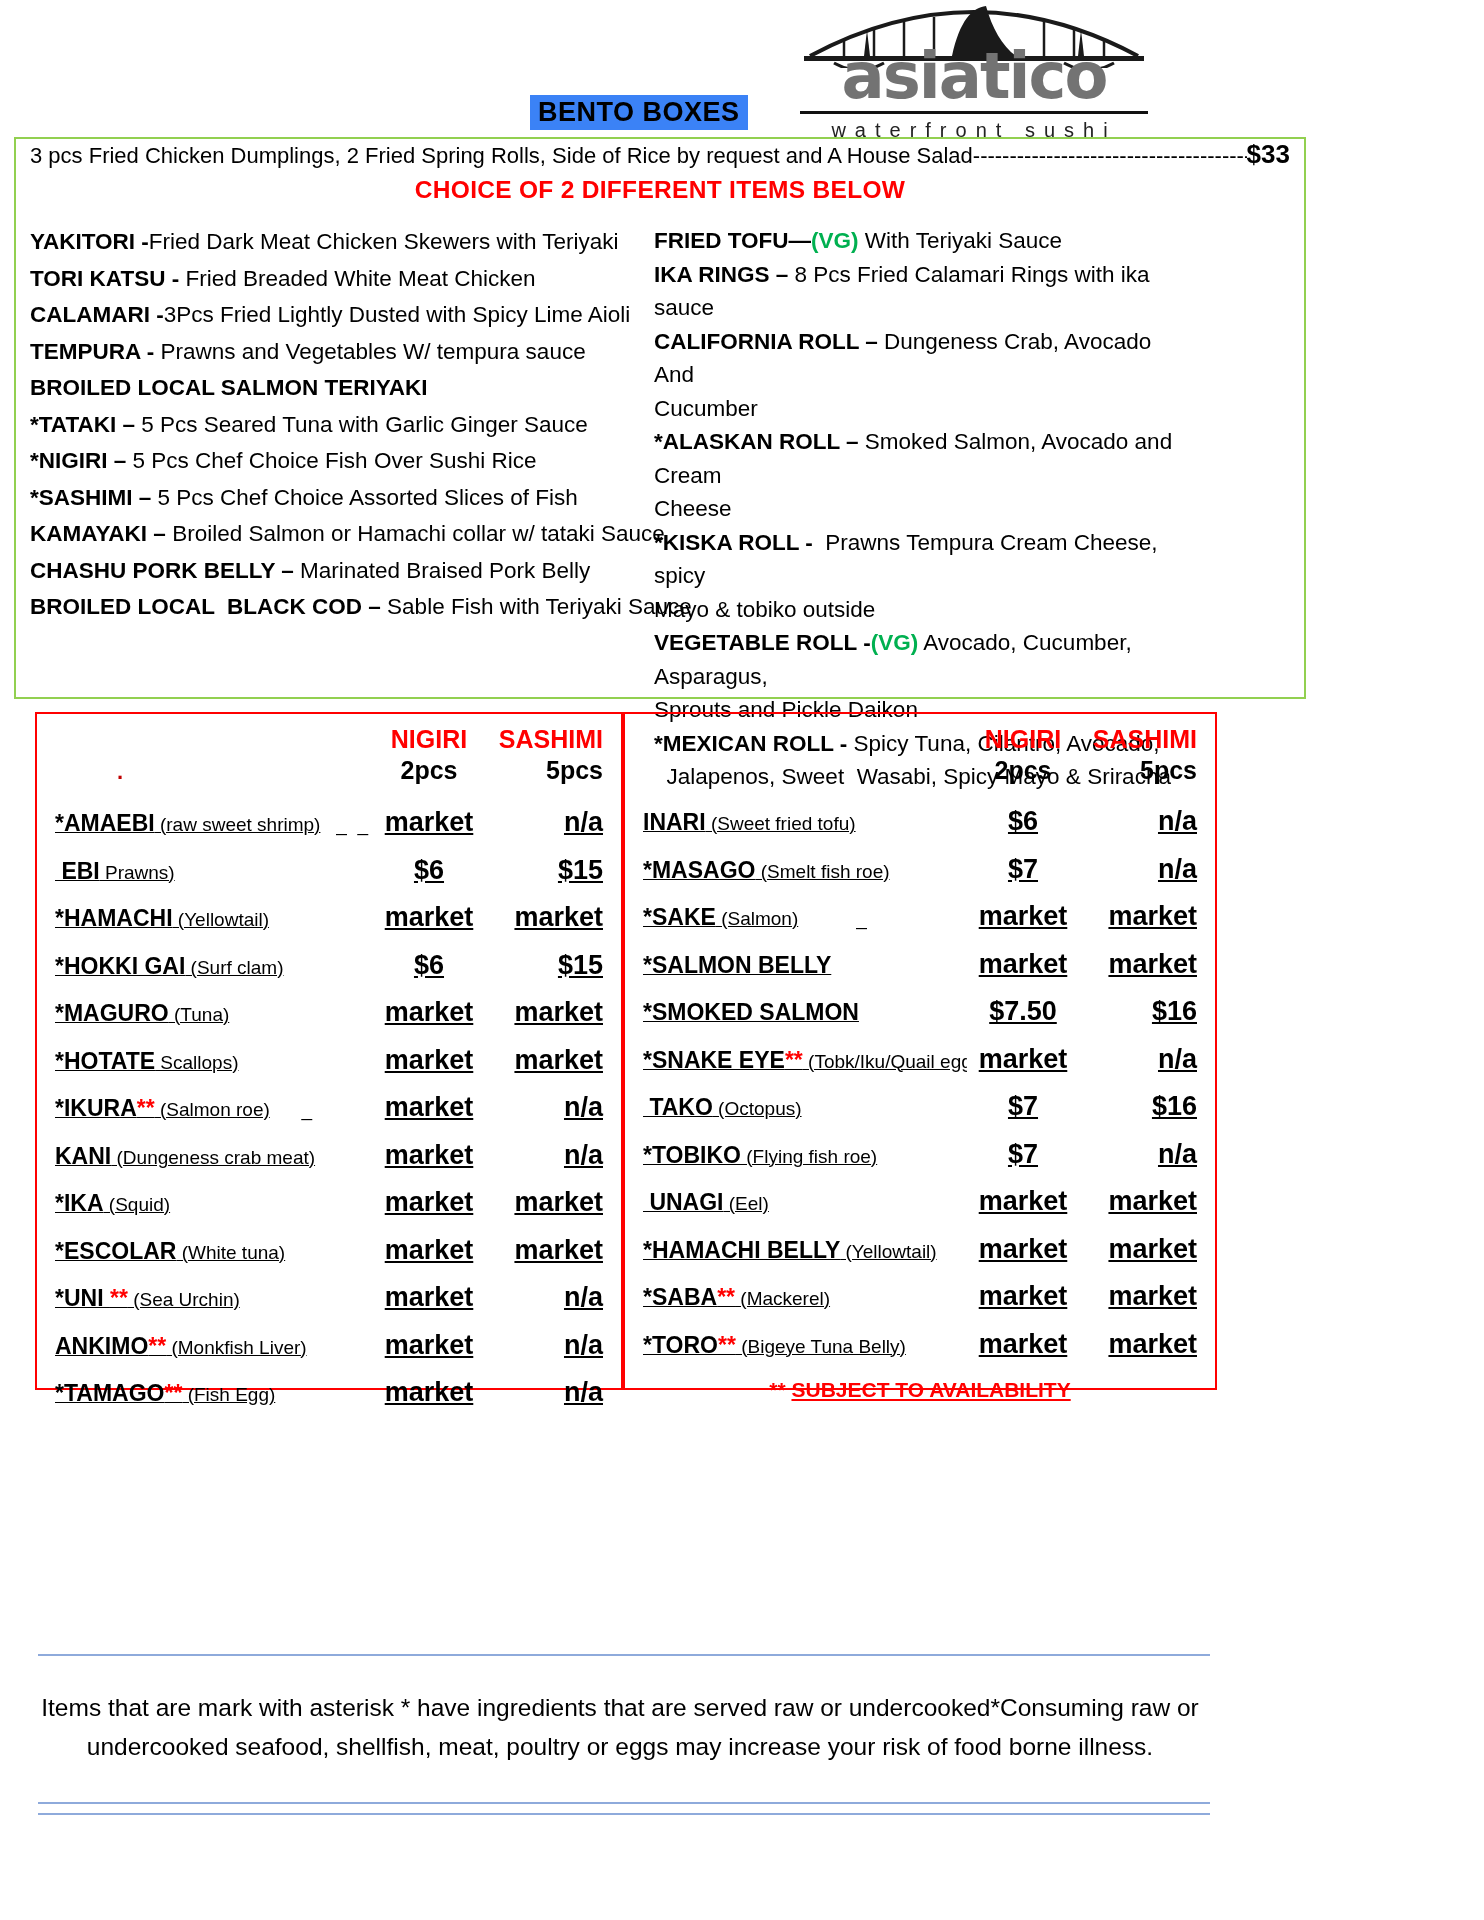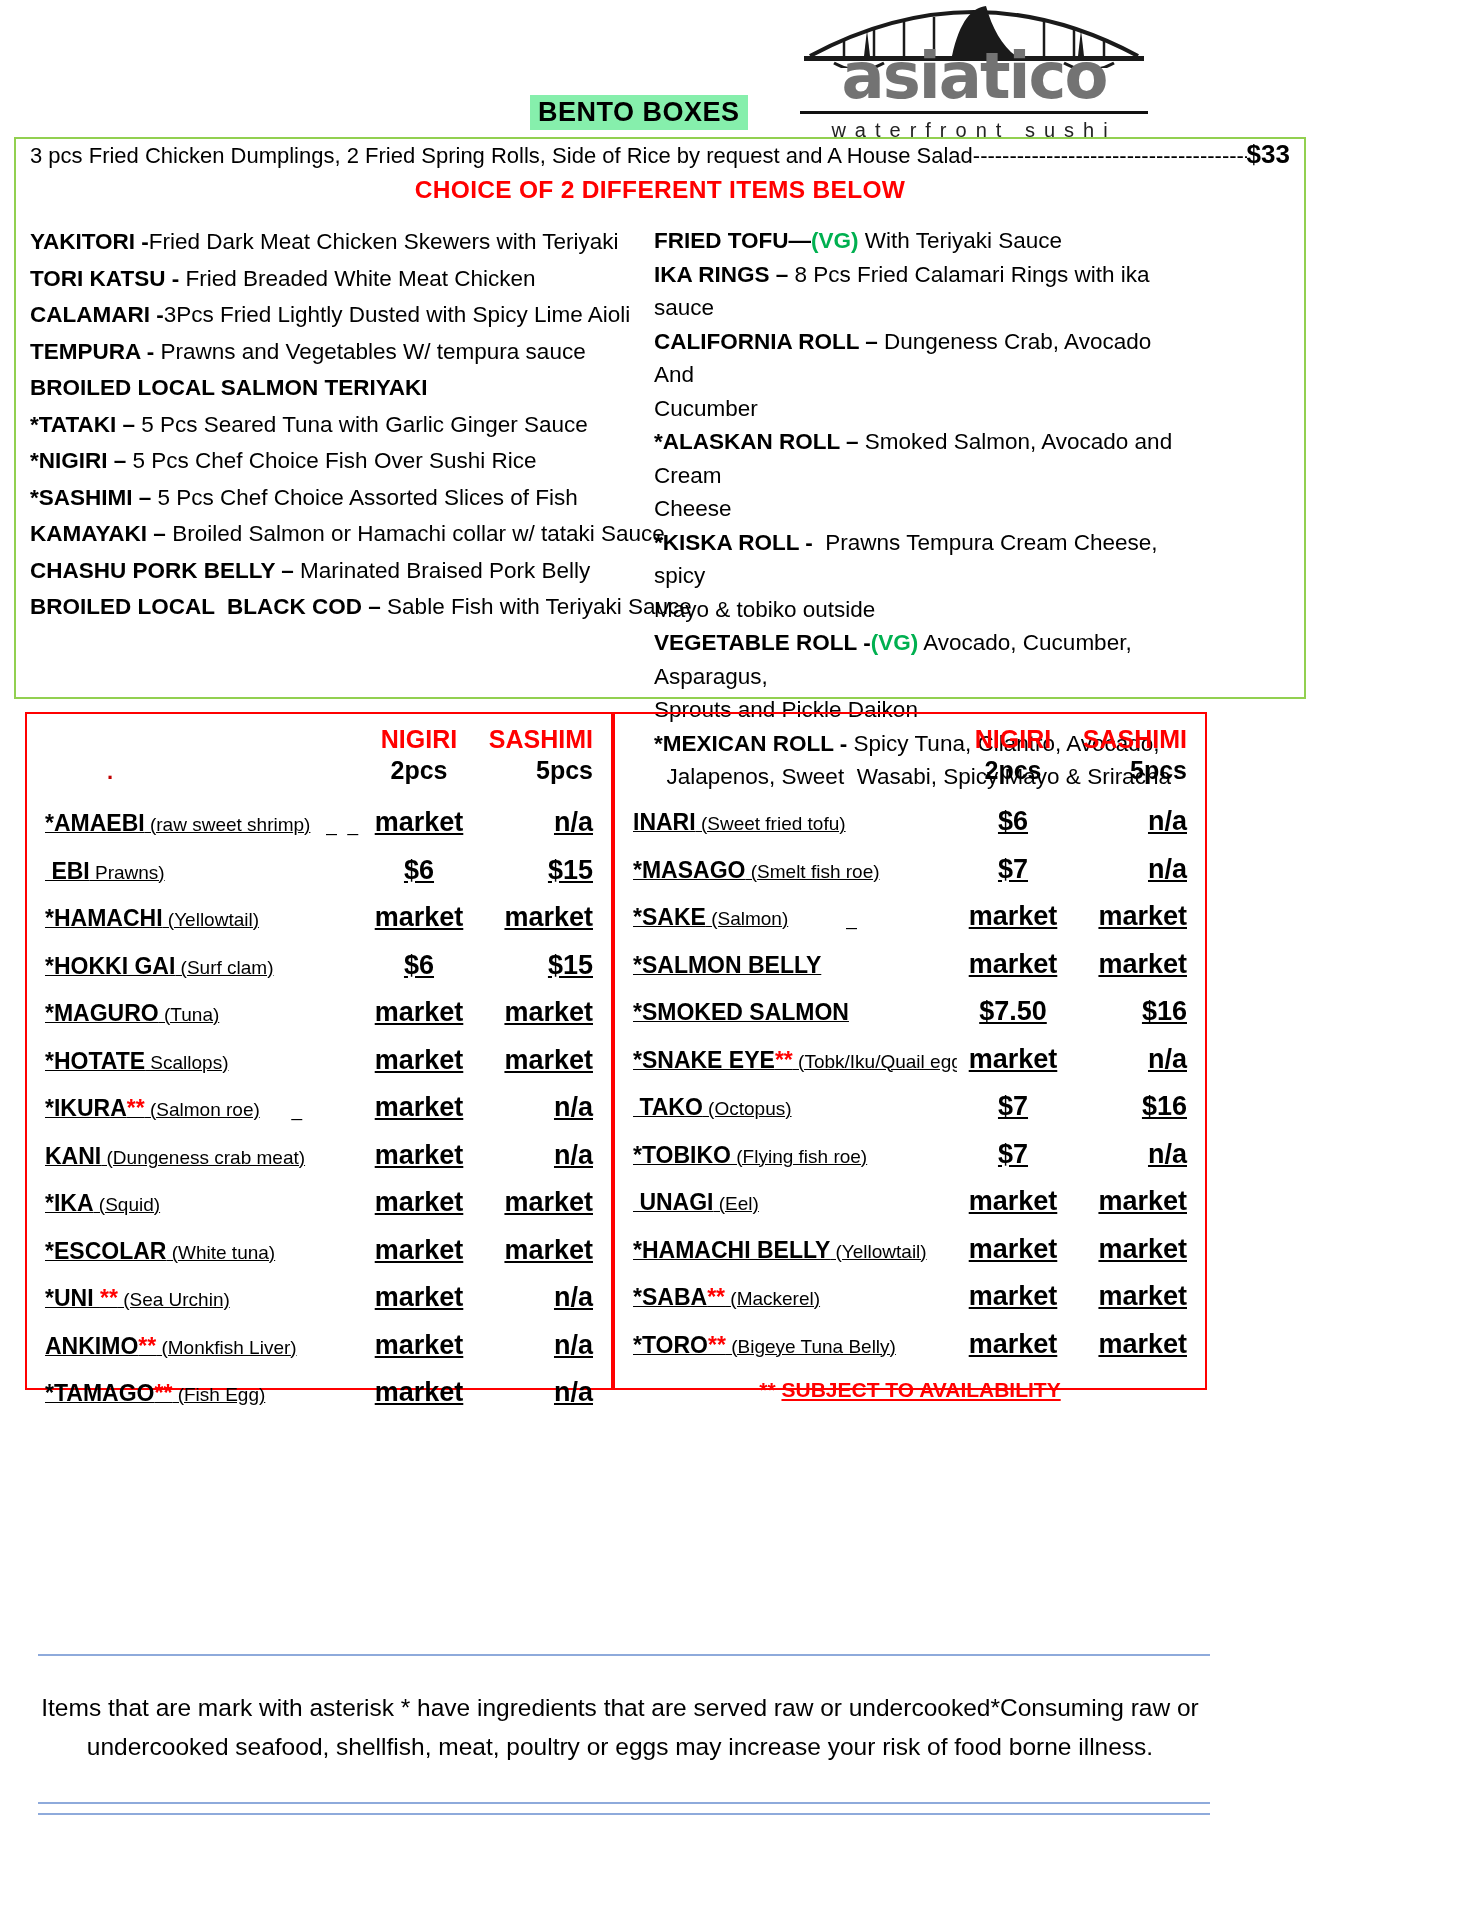--- a/index.html
+++ b/index.html
@@ -6,21 +6,21 @@
   html,body { background:#ffffff; }
   body {
     width:1484px; height:1920px; position:relative;
     font-family:"Liberation Sans", sans-serif; color:#000;
     overflow:hidden;
   }
 
   
   .bento-title {
     position:absolute; left:530px; top:95px;
-    background:#86efac; font-size:27px; font-weight:bold;
+    background:#3b82f6; font-size:27px; font-weight:bold;
     padding:2px 8px; letter-spacing:0.5px;
   }
   .logo { position:absolute; left:800px; top:6px; width:348px; text-align:center; }
   .logo svg { display:block; margin:0 auto; }
   .logo-name {
     font-family:"DejaVu Sans", sans-serif; font-weight:bold;
     font-size:64px; line-height:1; margin-top:-24px; letter-spacing:-2px;
     color:#737373; position:relative; z-index:2;
   }
   .logo-sub {
@@ -41,21 +41,21 @@
   .cols { display:flex; margin-top:20px; }
   .col-left  { width:616px; }
   .col-right { width:532px; margin-left:8px; }
   .menu-item { font-size:22.5px; }
   .col-left  .menu-item { white-space:pre; line-height:36.5px; }
   .col-right .menu-item { white-space:pre-wrap; line-height:33.5px; }
   .item-name { font-weight:bold; }
   .item-vg   { font-weight:bold; color:#00B050; }
 
   
-  .tables { position:absolute; left:25px; top:712px; width:1182px; height:678px; display:flex;align-items:flex-end; }
+  .tables { position:absolute; left:35px; top:712px; width:1182px; height:678px; display:flex;align-items:flex-end; }
   .ptable { border:2px solid #FF0000; padding:10px 18px 0 18px; height:678px; }
   .ptable.tleft  { width:588px; }
   .ptable.tright { width:594px; }
   .thead-row { display:flex; font-weight:bold; font-size:25px; line-height:31px; }
   .thead-red { color:#FF0000; }
   .cell-name { flex:1; }
   .cell-n { width:112px; text-align:center; }
   .cell-s { width:118px; text-align:right; }
   .thead-gap { height:22px; }
   .trow { display:flex; align-items:baseline; line-height:26px; margin-bottom:17.5px; }

